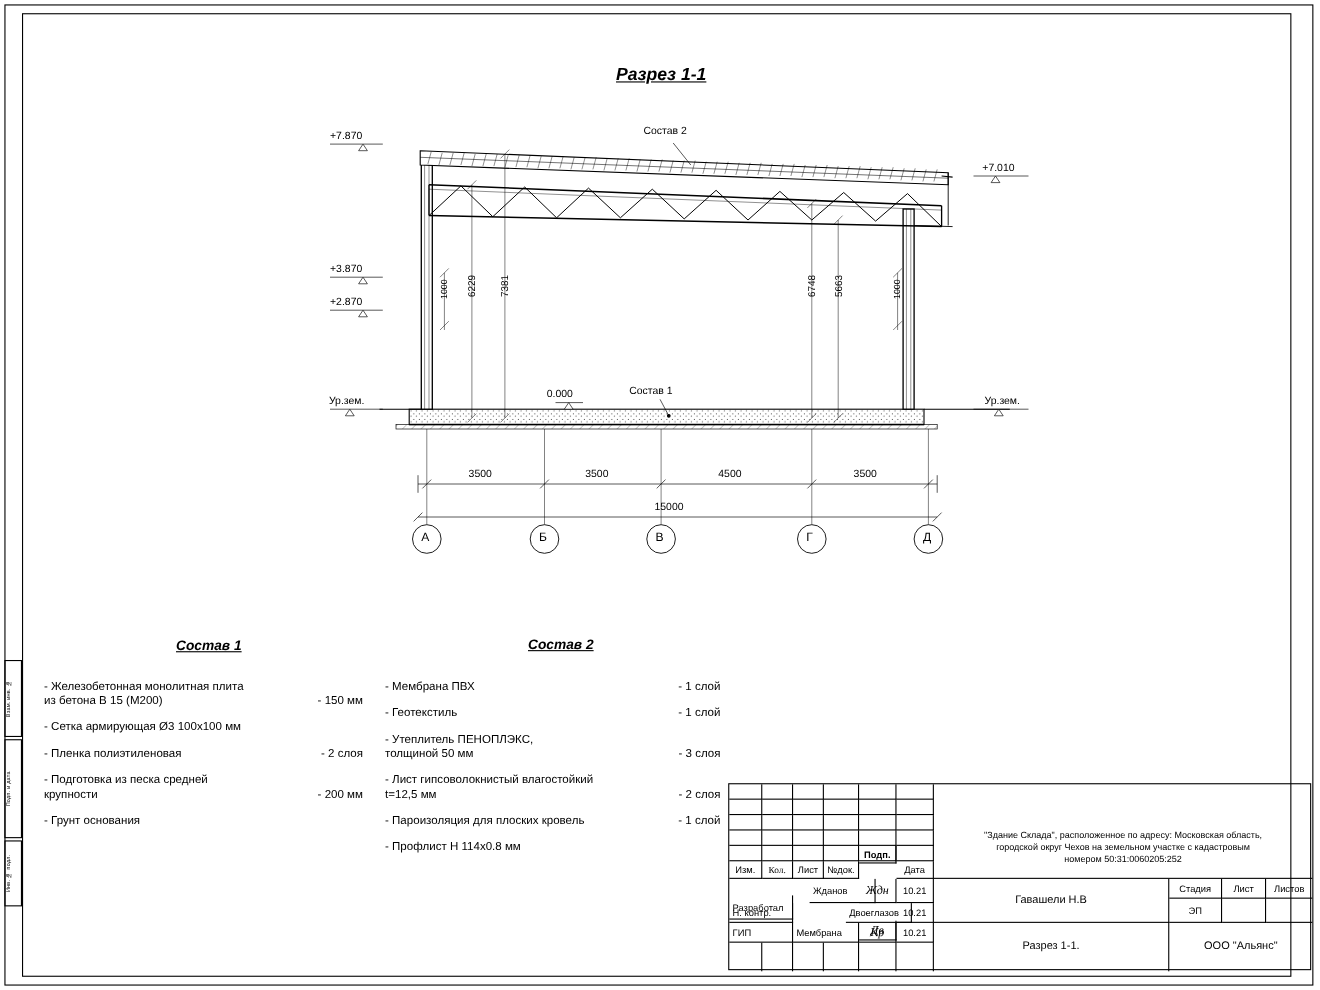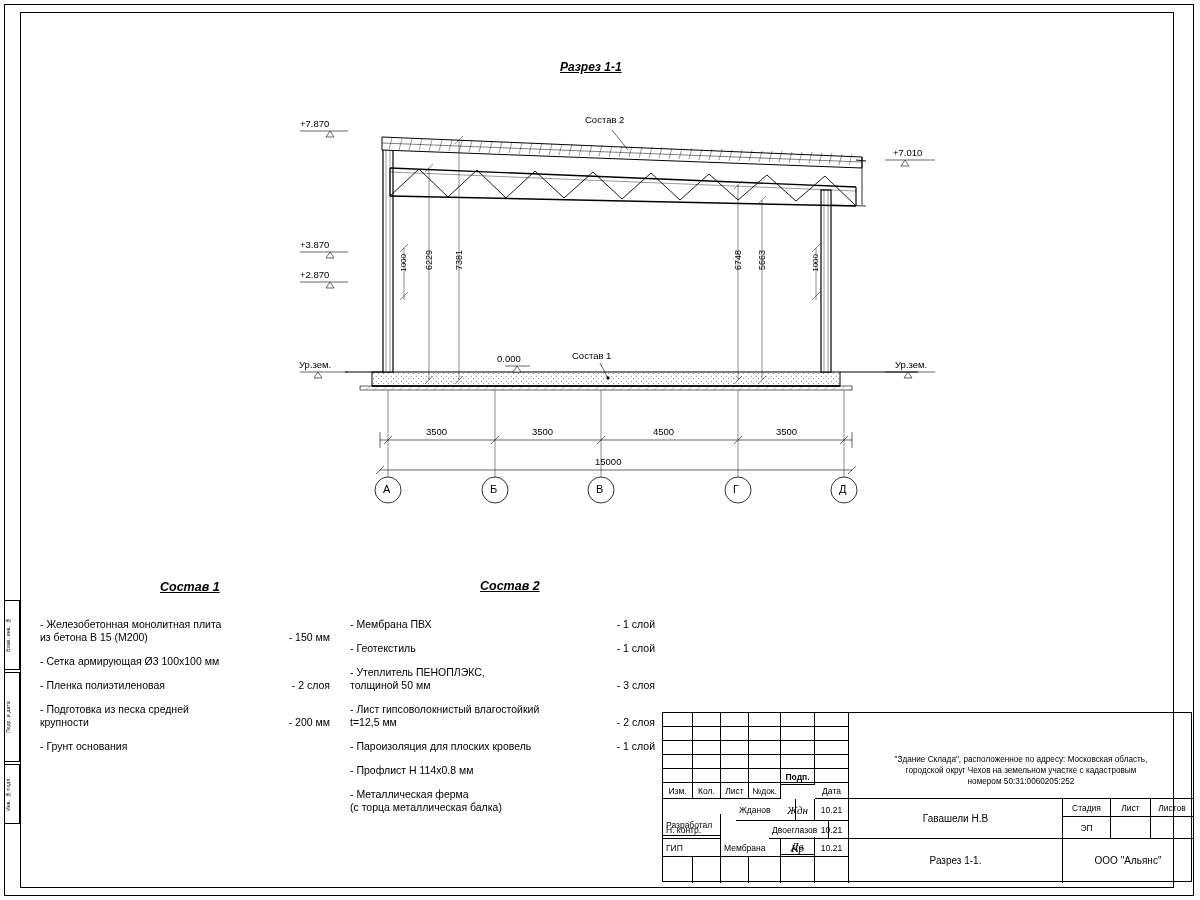--- a/index.html
+++ b/index.html
@@ -51,21 +51,21 @@
     height: 100%;
     display: block;
     white-space: nowrap;
     overflow: hidden;
   }
 
   
   .title-main {
     position: absolute;
     left: 560px; top: 60px;
-    font-size: 12px;
+    font-size: 16px;
     font-style: italic;
     font-weight: bold;
     text-decoration: underline;
   }
   .sec-title {
     position: absolute;
     font-size: 12.5px;
     font-style: italic;
     font-weight: bold;
     text-decoration: underline;
@@ -427,25 +427,20 @@
       <span class="qty" style="top:13px;">- 2 слоя</span>
     </div>
     <div class="comp-row" style="width:305px;">
       <span class="txt">- Пароизоляция для плоских кровель</span>
       <span class="qty">- 1 слой</span>
     </div>
     <div class="comp-row" style="width:305px;">
       <span class="txt">- Профлист Н 114х0.8 мм</span>
       <span class="qty"></span>
     </div>
-    <div class="comp-row" style="width:305px;">
-      <span class="txt">- Металлическая ферма
-  (с торца металлическая балка)</span>
-      <span class="qty"></span>
-    </div>
   </div>
 
   <div class="stamp">
 
     <div class="cell" style="left:0;top:0;width:30px;height:14px;"></div>
     <div class="cell" style="left:30px;top:0;width:28px;height:14px;"></div>
     <div class="cell" style="left:58px;top:0;width:28px;height:14px;"></div>
     <div class="cell" style="left:86px;top:0;width:32px;height:14px;"></div>
     <div class="cell" style="left:118px;top:0;width:34px;height:14px;"></div>
     <div class="cell" style="left:152px;top:0;width:34px;height:14px;"></div>
@@ -472,21 +467,21 @@
     <div class="cell" style="left:152px;top:42px;width:34px;height:14px;"></div>
 
     <div class="cell" style="left:0;top:56px;width:30px;height:14px;"></div>
     <div class="cell" style="left:30px;top:56px;width:28px;height:14px;"></div>
     <div class="cell" style="left:58px;top:56px;width:28px;height:14px;"></div>
     <div class="cell" style="left:86px;top:56px;width:32px;height:14px;"></div>
     <div class="cell" style="left:118px;top:56px;width:34px;height:14px;"></div>
     <div class="cell" style="left:152px;top:56px;width:34px;height:14px;"></div>
 
     <div class="cell" style="left:0;top:70px;width:30px;height:16px;">Изм.</div>
-    <div class="cell" style="left:30px;top:70px;width:28px;height:16px;">Кол.</div>
+    <div class="cell" style="left:30px;top:70px;width:28px;height:16px;font-family:Liberation Serif, serif;">Кол.</div>
     <div class="cell" style="left:58px;top:70px;width:28px;height:16px;">Лист</div>
     <div class="cell" style="left:86px;top:70px;width:32px;height:16px;">№док.</div>
     <div class="cell" style="left:118px;top:56px;width:34px;height:16px;font-weight:bold;">Подп.</div>
     <div class="cell" style="left:152px;top:70px;width:34px;height:16px;">Дата</div>
 
     <div class="cell left" style="left:0;top:101px;width:58px;height:22px;">Разработал</div>
     <div class="cell left" style="left:58px;top:86px;width:60px;height:22px;margin-left:15px;">Жданов</div>
     <div class="cell" style="left:118px;top:86px;width:34px;height:22px;">
         <span class="sig">Ждн</span>
       </div>

